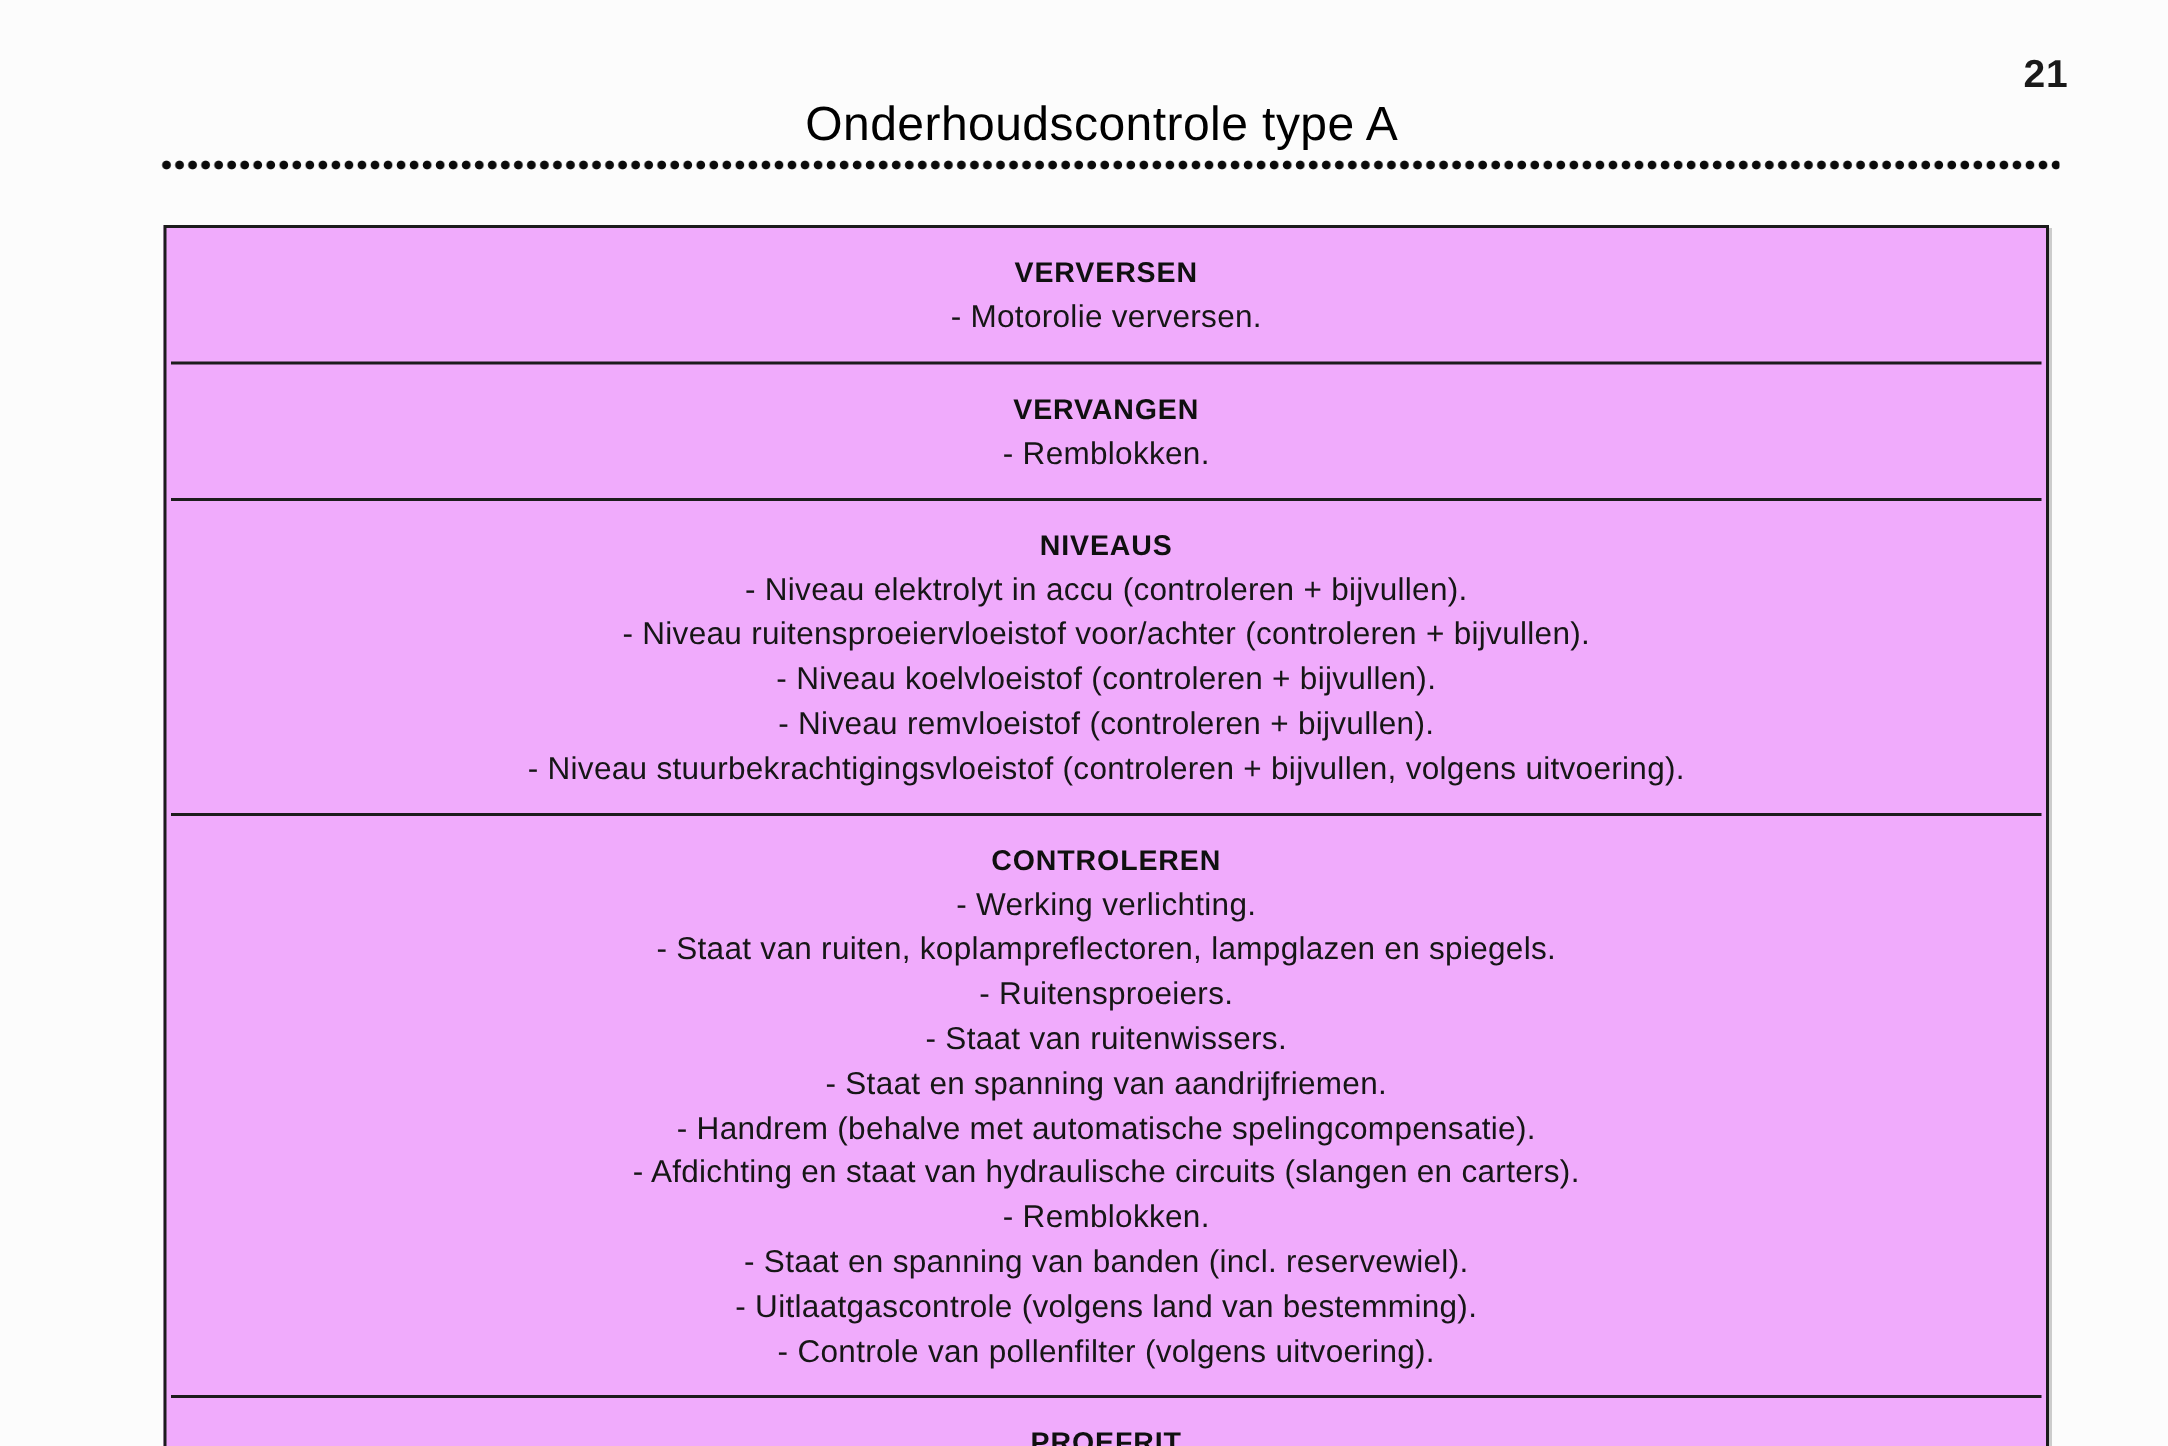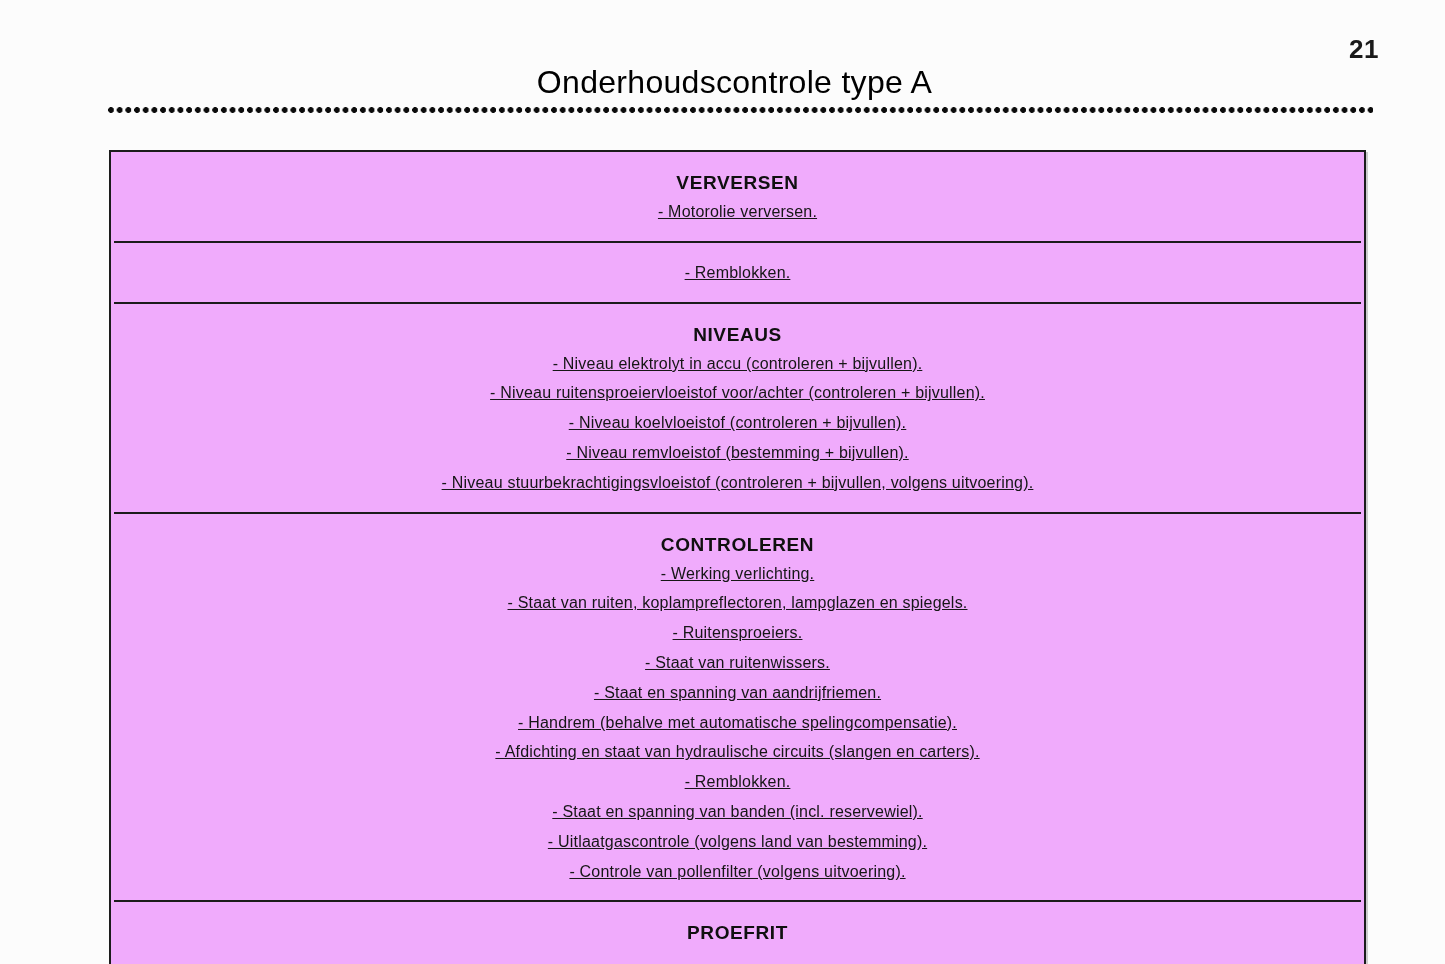--- a/index.html
+++ b/index.html
@@ -75,52 +75,52 @@
 
   .section-header {
     font-size: 19px;
     font-weight: bold;
     line-height: 27px;
     color: #101010;
     letter-spacing: 0.6px;
   }
 
   .section-item {
-    font-size: 16px;
+    font-size: 21px;
     line-height: 26.8px;
     color: #161616;
     letter-spacing: 0.2px;
-    text-decoration: underline;
   }
 </style>
 </head>
 <body>
 
 <div class="page">
 
   <div class="page-number">21</div>
 
   <div class="page-title">Onderhoudscontrole type A</div>
 
   <div class="dotted-rule"></div>
 
   <div class="maintenance-table">
       <div class="section">
         <div class="section-header">VERVERSEN</div>
         <div class="section-item">- Motorolie verversen.</div>
       </div>
       <div class="section">
+        <div class="section-header">VERVANGEN</div>
         <div class="section-item">- Remblokken.</div>
       </div>
       <div class="section">
         <div class="section-header">NIVEAUS</div>
         <div class="section-item">- Niveau elektrolyt in accu (controleren + bijvullen).</div>
         <div class="section-item">- Niveau ruitensproeiervloeistof voor/achter (controleren + bijvullen).</div>
         <div class="section-item">- Niveau koelvloeistof (controleren + bijvullen).</div>
-        <div class="section-item">- Niveau remvloeistof (bestemming + bijvullen).</div>
+        <div class="section-item">- Niveau remvloeistof (controleren + bijvullen).</div>
         <div class="section-item">- Niveau stuurbekrachtigingsvloeistof (controleren + bijvullen, volgens uitvoering).</div>
       </div>
       <div class="section">
         <div class="section-header">CONTROLEREN</div>
         <div class="section-item">- Werking verlichting.</div>
         <div class="section-item">- Staat van ruiten, koplampreflectoren, lampglazen en spiegels.</div>
         <div class="section-item">- Ruitensproeiers.</div>
         <div class="section-item">- Staat van ruitenwissers.</div>
         <div class="section-item">- Staat en spanning van aandrijfriemen.</div>
         <div class="section-item">- Handrem (behalve met automatische spelingcompensatie).</div>

